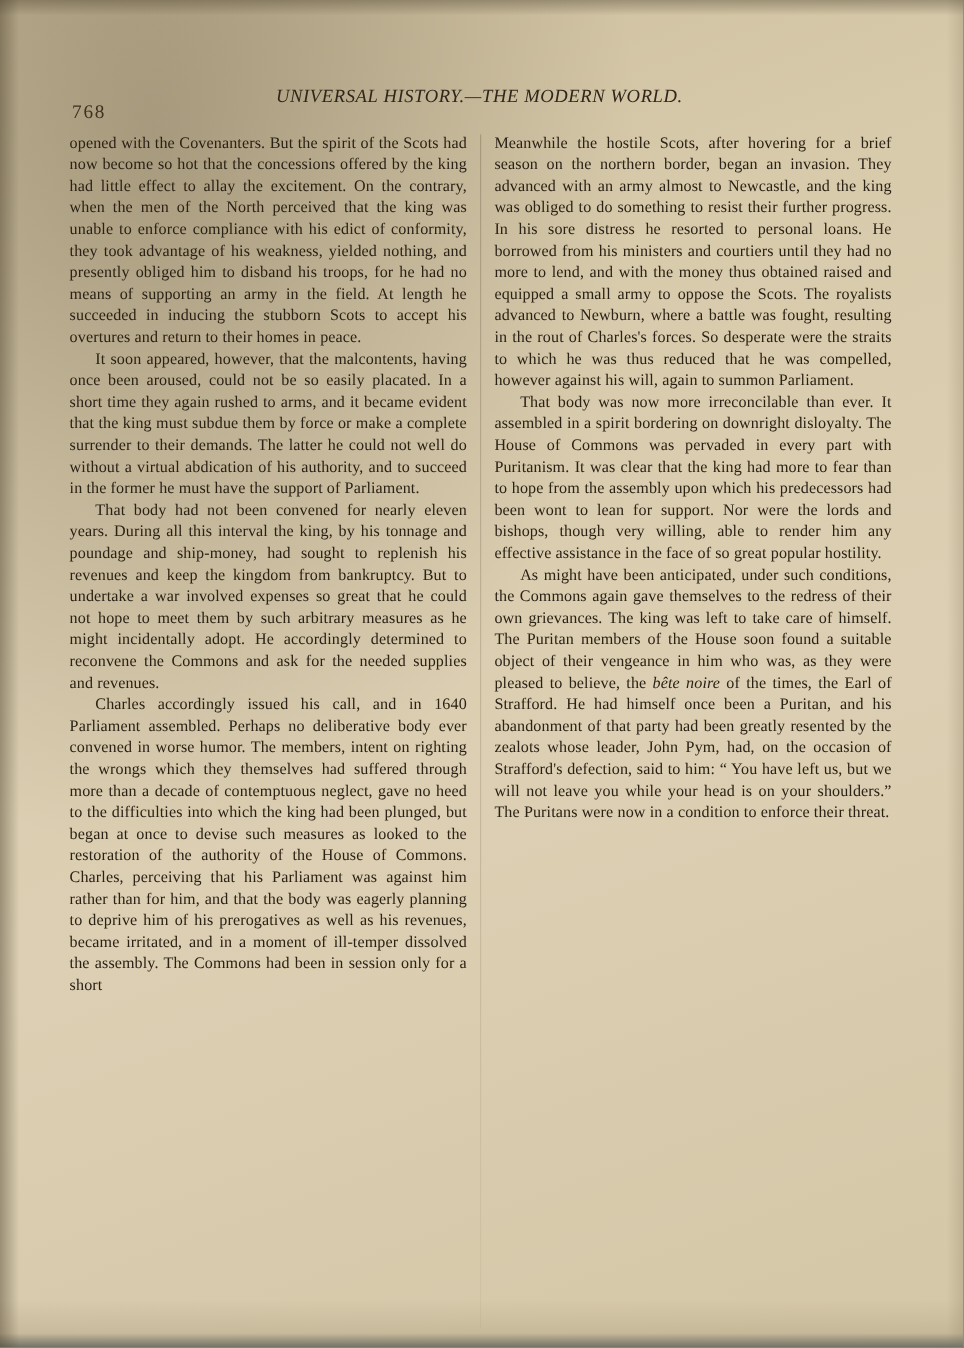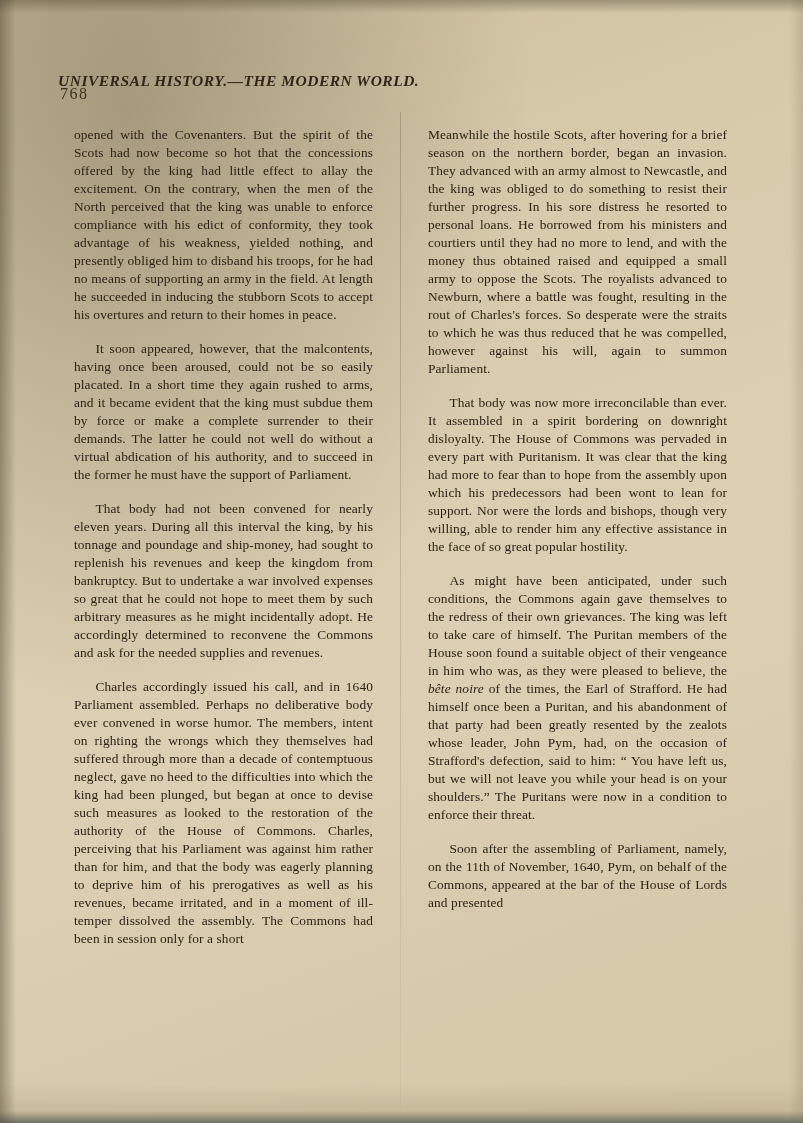--- a/index.html
+++ b/index.html
@@ -34,44 +34,44 @@
   .page-num {
     position: absolute;
     left: 2px;
     top: 13px;
     font-size: 16px;
     letter-spacing: 1.5px;
     color: #3b3021;
   }
   .header-title {
     width: 100%;
-    text-align: left;
+    text-align: center;
     font-style: italic;
-    font-weight: bold;
+    font-weight: normal;
     font-size: 15.5px;
     letter-spacing: 0.5px;
     color: #30271a;
   }
   .columns {
     position: absolute;
     top: 110px;
     left: 58px;
     right: 60px;
     bottom: 16px;
     display: flex;
   }
   .col {
     flex: 1 1 0;
     text-align: justify;
     font-size: 13.4px;
     line-height: 18px;
     letter-spacing: 0.1px;
   }
   .col p {
-    margin: 16px;
+    margin: 0;
     text-indent: 1.6em;
   }
   .col p:first-child {
     text-indent: 0;
   }
   .col-divider {
     width: 1px;
     margin: 2px 11px 0 11px;
     background: linear-gradient(to bottom, rgba(92,78,56,0.30) 0%, rgba(92,78,56,0.18) 60%, rgba(92,78,56,0.05) 100%);
   }
@@ -89,16 +89,15 @@
         <p>opened with the Covenanters.  But the spirit of the Scots had now become so hot that the concessions offered by the king had little effect to allay the excitement. On the contrary, when the men of the North perceived that the king was unable to enforce compliance with his edict of conformity, they took advantage of his weakness, yielded nothing, and presently obliged him to disband his troops, for he had no means of supporting an army in the field. At length he succeeded in inducing the stubborn Scots to accept his overtures and return to their homes in peace.</p>
         <p>It soon appeared, however, that the malcontents, having once been aroused, could not be so easily placated.  In a short time they again rushed to arms, and it became evident that the king must subdue them by force or make a complete surrender to their demands. The latter he could not well do without a virtual abdication of his authority, and to succeed in the former he must have the support of Parliament.</p>
         <p>That body had not been convened for nearly eleven years.  During all this interval the king, by his tonnage and poundage and ship-money, had sought to replenish his revenues and keep the kingdom from bankruptcy. But to undertake a war involved expenses so great that he could not hope to meet them by such arbitrary measures as he might incidentally adopt.  He accordingly determined to reconvene the Commons and ask for the needed supplies and revenues.</p>
         <p>Charles accordingly issued his call, and in 1640 Parliament assembled.  Perhaps no deliberative body ever convened in worse humor. The members, intent on righting the wrongs which they themselves had suffered through more than a decade of contemptuous neglect, gave no heed to the difficulties into which the king had been plunged, but began at once to devise such measures as looked to the restoration of the authority of the House of Commons.  Charles, perceiving that his Parliament was against him rather than for him, and that the body was eagerly planning to deprive him of his prerogatives as well as his revenues, became irritated, and in a moment of ill-temper dissolved the assembly.  The Commons had been in session only for a short</p>
       </div>
     <div class="col-divider"></div>
     <div class="col">
         <p>Meanwhile the hostile Scots, after hovering for a brief season on the northern border, began an invasion.  They advanced with an army almost to Newcastle, and the king was obliged to do something to resist their further progress.  In his sore distress he resorted to personal loans.  He borrowed from his ministers and courtiers until they had no more to lend, and with the money thus obtained raised and equipped a small army to oppose the Scots.  The royalists advanced to Newburn, where a battle was fought, resulting in the rout of Charles's forces.  So desperate were the straits to which he was thus reduced that he was compelled, however against his will, again to summon Parliament.</p>
         <p>That body was now more irreconcilable than ever.  It assembled in a spirit bordering on downright disloyalty.  The House of Commons was pervaded in every part with Puritanism.  It was clear that the king had more to fear than to hope from the assembly upon which his predecessors had been wont to lean for support.  Nor were the lords and bishops, though very willing, able to render him any effective assistance in the face of so great popular hostility.</p>
         <p>As might have been anticipated, under such conditions, the Commons again gave themselves to the redress of their own grievances.  The king was left to take care of himself.  The Puritan members of the House soon found a suitable object of their vengeance in him who was, as they were pleased to believe, the <i>bête noire</i> of the times, the Earl of Strafford.  He had himself once been a Puritan, and his abandonment of that party had been greatly resented by the zealots whose leader, John Pym, had, on the occasion of Strafford's defection, said to him: “ You have left us, but we will not leave you while your head is on your shoulders.”  The Puritans were now in a condition to enforce their threat.</p>
-        <p>Soon after the assembling of Parliament, namely, on the 11th of November, 1640, Pym, on behalf of the Commons, appeared at the bar of the House of Lords and presented</p>
       </div>
   </div>
 </div>
 
 </body></html>

